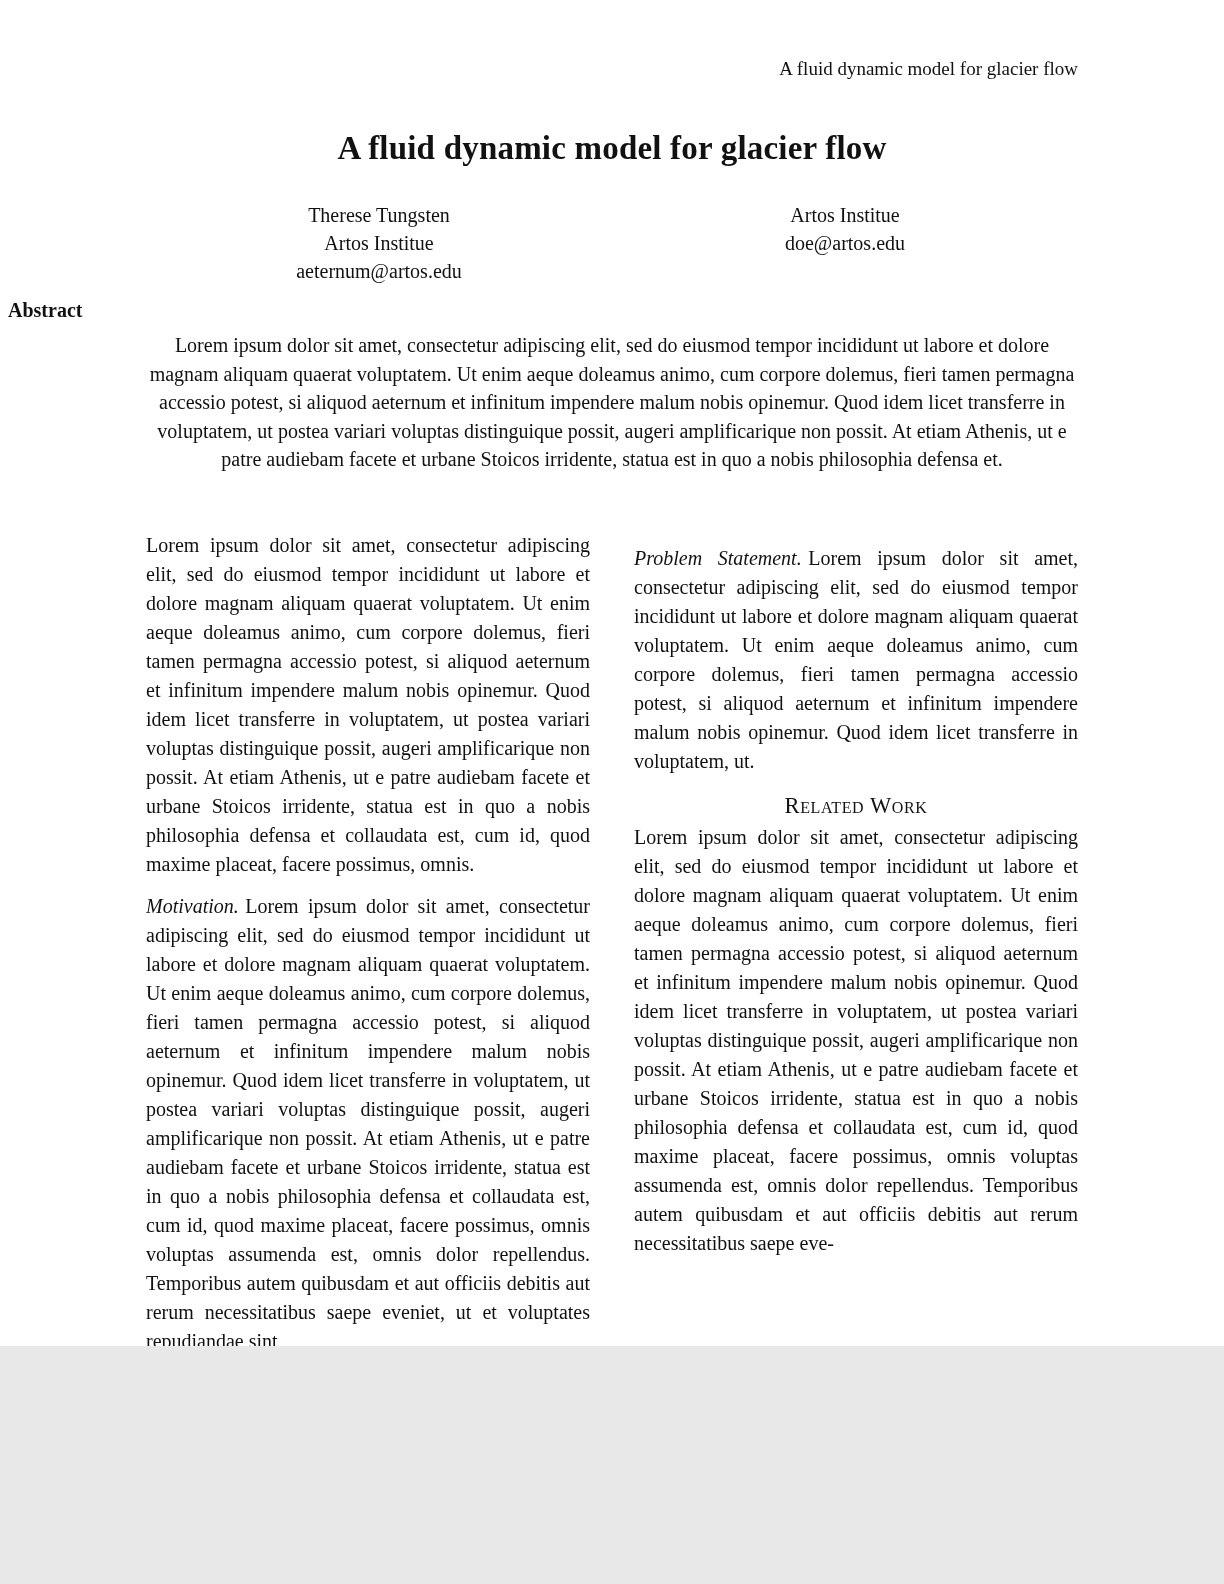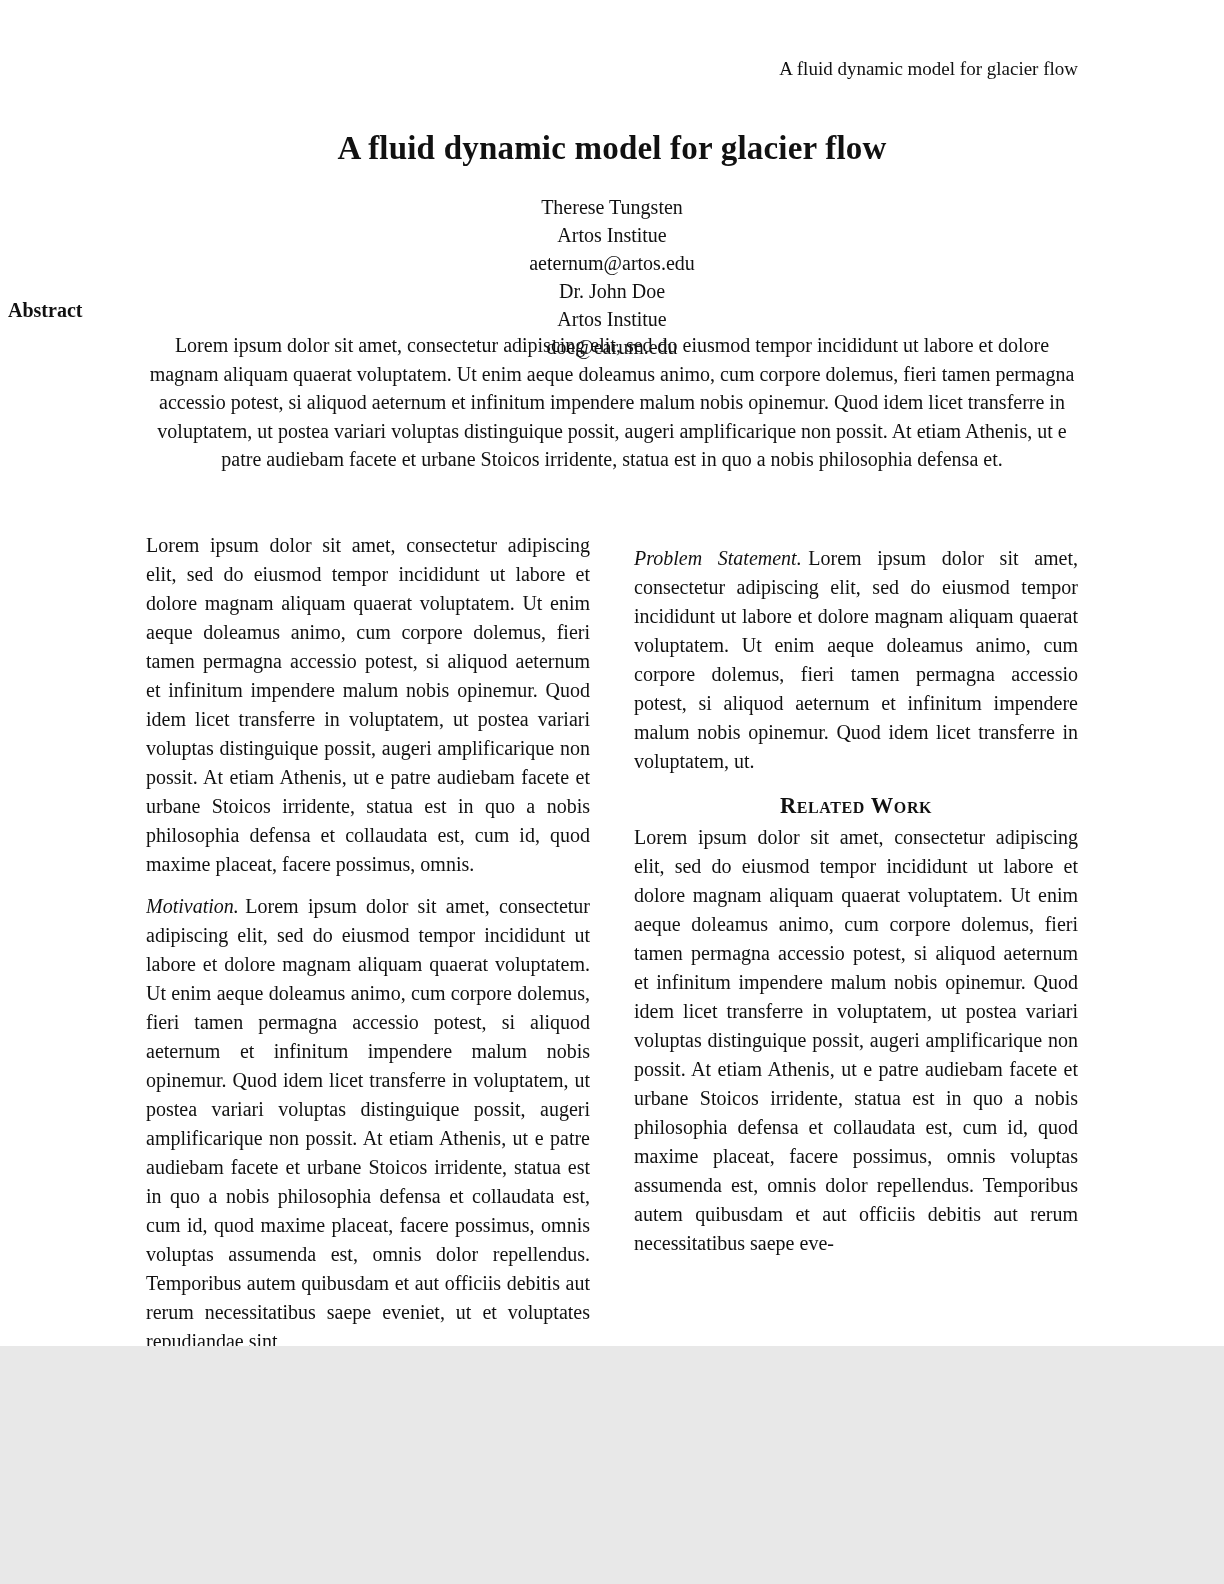--- a/index.html
+++ b/index.html
@@ -26,25 +26,24 @@
     left: 0;
     width: 100%;
     margin: 0;
     text-align: center;
     font-size: 33px;
     font-weight: 700;
     letter-spacing: 0.2px;
   }
   .authors {
     position: absolute;
-    top: 193px;
+    top: 201px;
     left: 146px;
     width: 932px;
     display: flex;
-    flex-direction: column;
   }
   .author {
     flex: 1;
     text-align: center;
     font-size: 20px;
     line-height: 28px;
   }
   .abstract-heading {
     position: absolute;
     top: 299px;
@@ -78,21 +77,21 @@
     font-size: 20px;
     line-height: 29px;
   }
   .sec-heading {
     text-align: center;
     font-variant: small-caps;
     font-size: 22.5px;
     letter-spacing: 0.6px;
     margin: 0 0 3px 0;
   }
-  .sec-heading.spaced-above { margin-top: 15px; font-weight: bold; }
+  .sec-heading.spaced-above { margin-top: 15px; }
   .col p { margin: 0; }
   .col p.spaced { margin-top: 13px; }
   .runin {
     font-style: italic;
     margin-right: 0.33em;
   }
   .page-number {
     position: absolute;
     top: 1498px;
     left: 0;
@@ -110,23 +109,22 @@
 
   <h1 class="title">A fluid dynamic model for glacier flow</h1>
 
   <div class="authors">
     <div class="author">
       <div>Therese Tungsten</div>
       <div>Artos Institue</div>
       <div>aeternum@artos.edu</div>
     </div>
     <div class="author">
-      <div>Dr. John Doe</div>
       <div>Artos Institue</div>
-      <div>doe@earum.edu</div>
+      <div>doe@artos.edu</div>
     </div>
   </div>
 
   <div class="abstract-heading">Abstract</div>
 
   <div class="abstract-text">Lorem ipsum dolor sit amet, consectetur adipiscing elit, sed do eiusmod tempor incididunt ut labore et dolore magnam aliquam quaerat voluptatem. Ut enim aeque doleamus animo, cum corpore dolemus, fieri tamen permagna accessio potest, si aliquod aeternum et infinitum impendere malum nobis opinemur. Quod idem licet transferre in voluptatem, ut postea variari voluptas distinguique possit, augeri amplificarique non possit. At etiam Athenis, ut e patre audiebam facete et urbane Stoicos irridente, statua est in quo a nobis philosophia defensa et.</div>
 
   <div class="columns">
 
     <div class="col">

